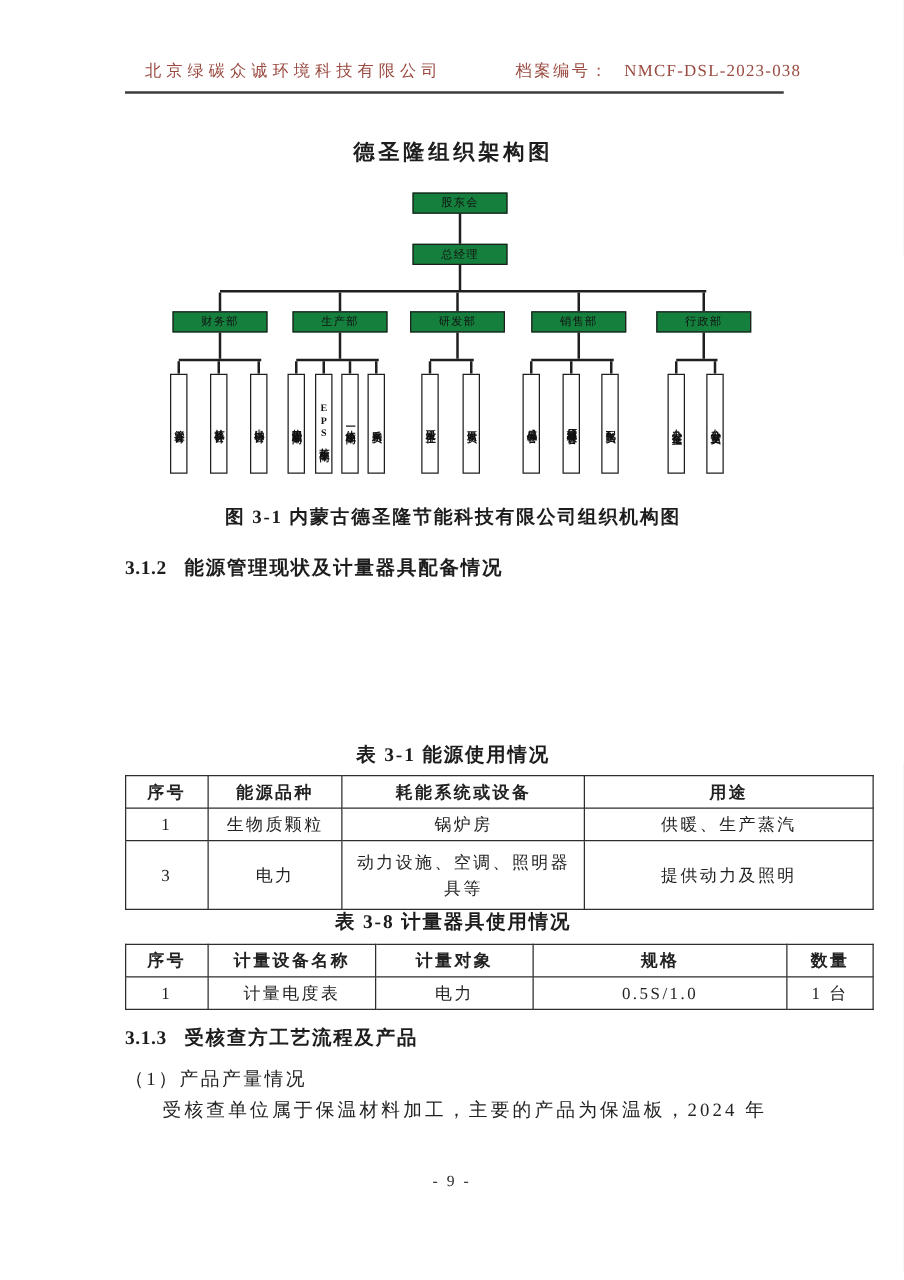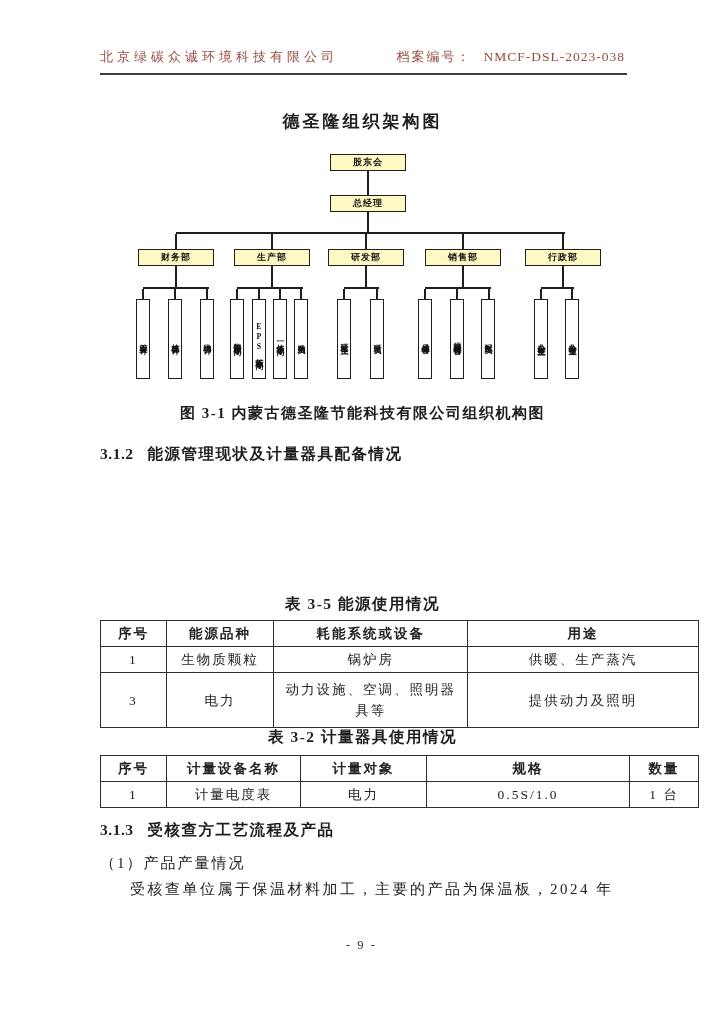--- a/index.html
+++ b/index.html
@@ -8,21 +8,21 @@
     position:relative;
     width:723px; height:1024px;
     margin:0 auto;
     background:#ffffff;
     font-family:"Liberation Serif","DejaVu Serif",serif;
     color:#262626;
     overflow:hidden;
   }
   
   .hdr {
-    position:absolute; left:100px; top:48px; width:525px;
+    position:absolute; left:116px; top:48px; width:525px;
     display:flex; justify-content:space-between; align-items:baseline;
     color:#9a4a40; font-size:13px;gap:19px;
   }
   .hdr .company { letter-spacing:4px; }
   .hdr .arch { display:flex; gap:12px; align-items:center; }
   .hdr .arch-label { letter-spacing:2px; }
   .hdr .arch-no { letter-spacing:1px; font-size:13.5px; }
   .hdr-rule {
     position:absolute; left:100px; top:73px; width:527px; height:2px;
     background:#3d3d3d;
@@ -30,23 +30,23 @@
   
   .org-title {
     position:absolute; left:100px; top:110px; width:525px;
     text-align:center; font-size:17px; font-weight:bold; letter-spacing:3px;
     color:#1d1d1d;
   }
   
   .org { position:absolute; left:90px; top:146px; width:545px; height:246px; }
   .obox {
     position:absolute; width:76px; height:17px;
-    border:1.5px solid #1f1f1f; background:#fef9c3;
+    border:1.5px solid #1f1f1f; background:#15803d;
     display:flex; align-items:center; justify-content:center;
-    font-size:9px; font-weight:bold; letter-spacing:1px; color:#111;
+    font-size:9px; font-weight:normal; letter-spacing:1px; color:#111;
   }
   .vbox {
     position:absolute; width:14px; height:80px; top:153px;
     border:1.5px solid #1f1f1f; background:#fff;
     writing-mode:vertical-rl; text-orientation:upright;
     display:flex; align-items:center; justify-content:center;
     font-size:8px; font-weight:bold; color:#111; line-height:11px; letter-spacing:1px;
     overflow:hidden;
   }
   .cl { position:absolute; background:#1f1f1f; }
@@ -181,21 +181,21 @@
     <div class="vbox" style="left:444px;">办公室主任</div>
     <div class="vbox" style="left:475px;">办公室专员</div>
   </div>
 
   <div class="caption">图 3-1 内蒙古德圣隆节能科技有限公司组织机构图</div>
 
   <div class="h3 h312">
     <span class="num">3.1.2</span><span>能源管理现状及计量器具配备情况</span>
   </div>
 
-  <div class="tbl-title t1-title">表 3-5 能源使用情况</div>
+  <div class="tbl-title t1-title">表 3-1 能源使用情况</div>
   <table class="doc t1">
     <colgroup>
         <col style="width:11%">
         <col style="width:18%">
         <col style="width:32.4%">
         <col style="width:38.6%">
       </colgroup>
     <tbody>
         <tr>
       <th>序号</th>
@@ -211,21 +211,21 @@
     </tr>
     <tr class="tall">
       <td>3</td>
       <td>电力</td>
       <td>动力设施、空调、照明器具等</td>
       <td>提供动力及照明</td>
     </tr>
   </tbody>
     </table>
 
-  <div class="tbl-title t2-title">表 3-2 计量器具使用情况</div>
+  <div class="tbl-title t2-title">表 3-8 计量器具使用情况</div>
   <table class="doc t2">
     <colgroup>
         <col style="width:11%">
         <col style="width:22.5%">
         <col style="width:21%">
         <col style="width:34%">
         <col style="width:11.5%">
       </colgroup>
     <tbody>
         <tr>

